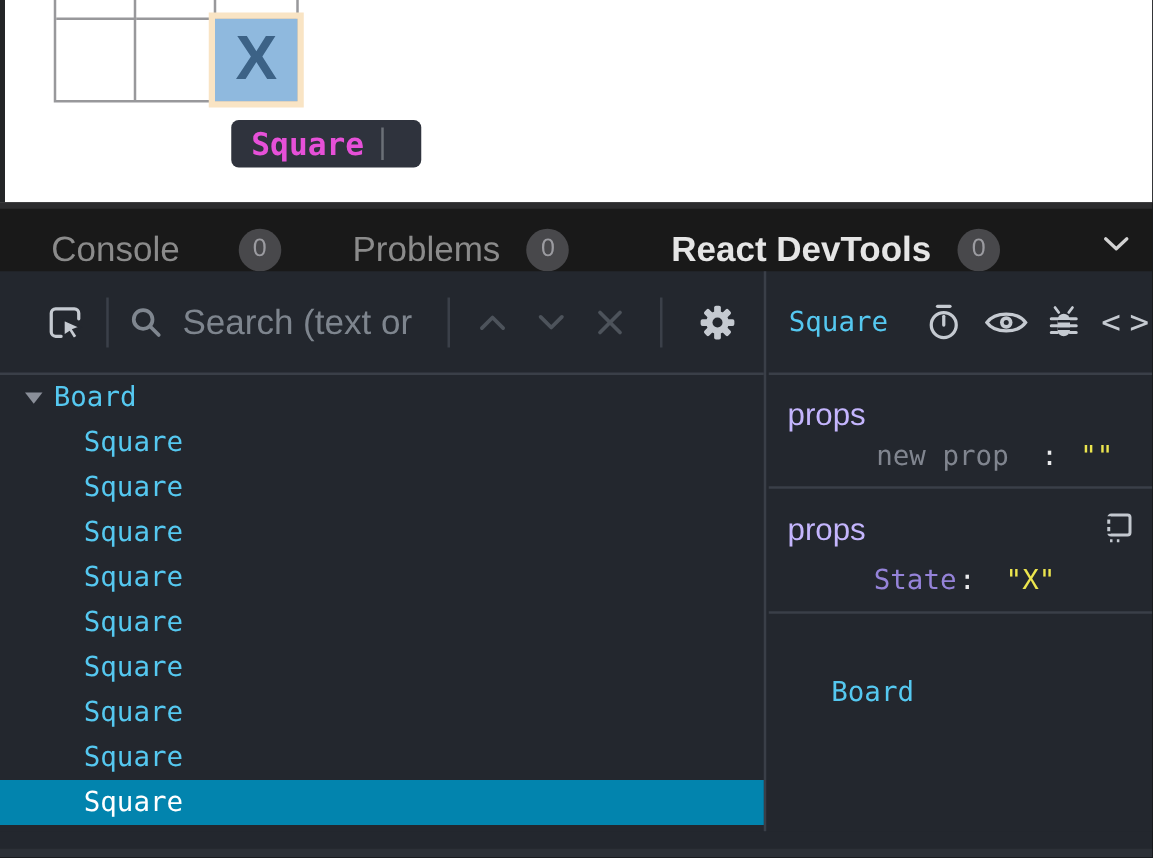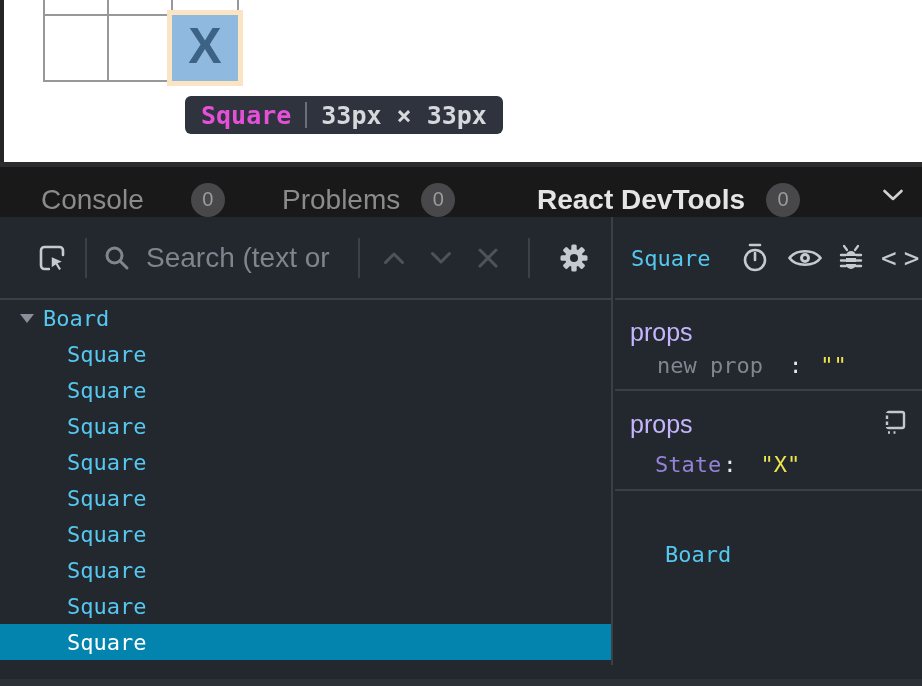--- a/index.html
+++ b/index.html
@@ -85,21 +85,21 @@
   .tree-row.selected { background:#0284ae; color:#ffffff; }
   .twisty { display:none; }
   .tree-row.expanded .twisty {
     display:block; position:absolute; left:20px; top:14px;
     width:0; height:0; border-left:7px solid transparent; border-right:7px solid transparent;
     border-top:9px solid #8a8f99;
   }
 
   
   .sec-title { position:absolute; left:15px; font-size:25px; color:#c4b5fd; line-height:30px; }
-  .kv { position:absolute; display:flex; align-items:center; font:22px "DejaVu Sans Mono", monospace; line-height:30px; }
+  .kv { position:absolute; display:flex; align-items:center; font:22px "DejaVu Sans Mono", monospace; line-height:30px;margin-left:44px; }
   .kv-key-muted { color:#80858f; }
   .kv-key-purple { color:#9583d9; }
   .kv-sep { color:#e9eaec; }
   .kv-props .kv-sep { margin:0 18px 0 26px; }
   .kv-hooks .kv-sep { margin:0 24px 0 2px; }
   .kv-val { color:#ece54e; }
   .h-div { position:absolute; left:0; right:0; height:2px; background:#3a3f48; }
   .rendered-link { position:absolute; left:50px; font:22px "DejaVu Sans Mono", monospace; color:#55c8f0; line-height:30px; cursor:pointer; }
   .hooks-parse { position:absolute; right:14px; top:192px; cursor:pointer; }
 
@@ -122,21 +122,20 @@
       <div class="cell"></div>
       <div class="cell">
         <div class="hl-overlay">
           <span class="x-mark">X</span>
         </div>
       </div>
     </div>
     <div class="size-tooltip">
       <span class="tt-component">Square</span>
       <span class="tt-divider"></span>
-      <span class="tt-size">33px × 33px</span>
     </div>
   </section>
 
   <section class="tab-bar">
 
       <div class="tab-group idx0">
         <span class="tab-label">Console</span>
         <span class="tab-badge">0</span>
       </div>
 

